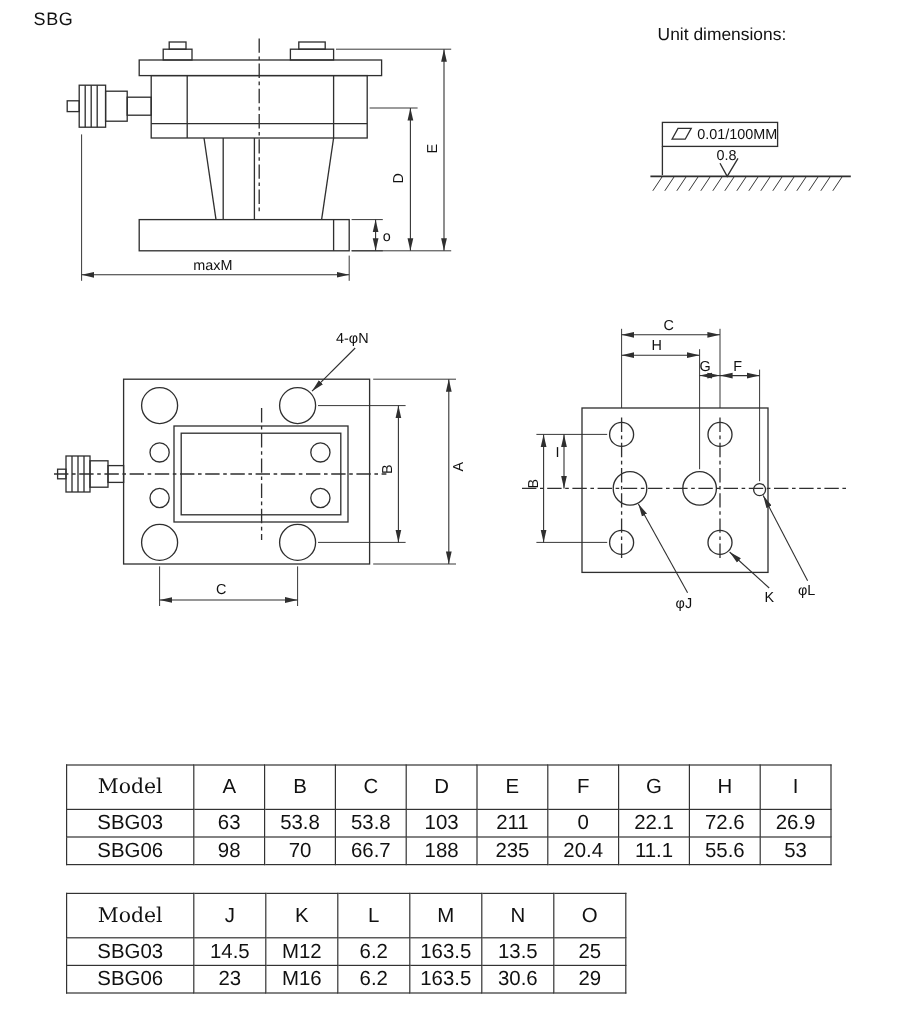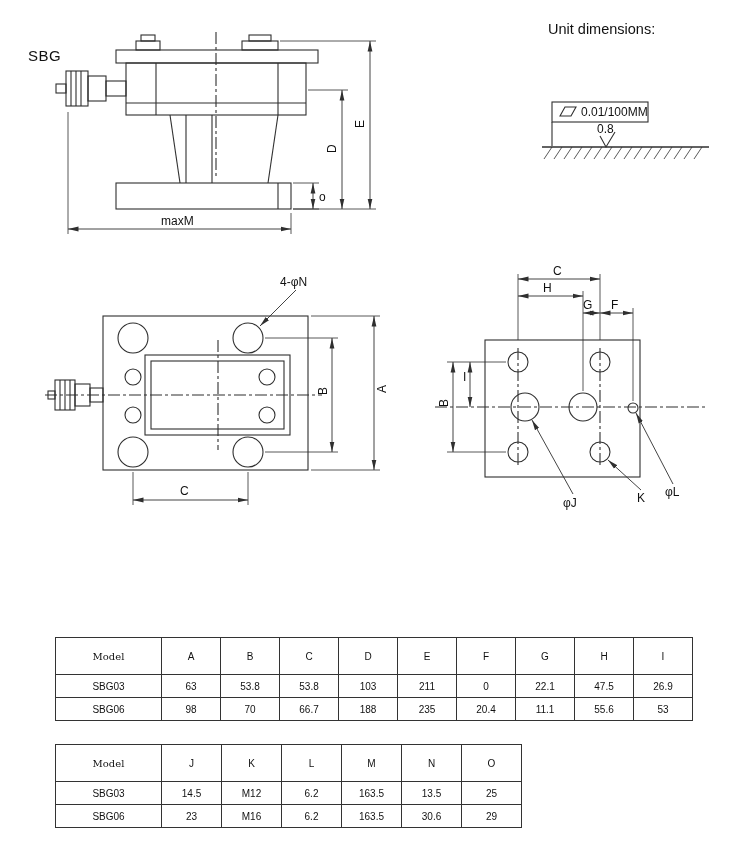--- a/index.html
+++ b/index.html
@@ -16,28 +16,28 @@
   .ext { stroke:#2f2f2f; stroke-width:0.8; fill:none; }
   .dim { stroke:#2f2f2f; stroke-width:0.9; fill:none; }
   .cl  { stroke:#2f2f2f; stroke-width:0.8; fill:none; stroke-dasharray:12 3 3 3; }
   .thick { stroke:#2f2f2f; stroke-width:1.6; }
   text { font-family:"Liberation Sans","DejaVu Sans",sans-serif; font-size:12px; fill:#111; }
   .page-title { font-size:15px; letter-spacing:0.5px; }
   .unit-label { font-size:14.5px; }
   table.dim-table { border-collapse:collapse; position:absolute; table-layout:fixed; background:#fff; }
   table.dim-table th, table.dim-table td {
     border:1px solid #333; text-align:center; vertical-align:middle;
-    font-size:10px; font-weight:normal; padding:0;
+    font-size:17px; font-weight:normal; padding:0;
   }
   .model-head { font-family:"DejaVu Serif","Liberation Serif",serif; font-size:21px; }
 </style>
 </head>
 <body>
 
-<div class="abs page-title" style="left:28px; top:8px;margin-top:39px;">SBG</div>
+<div class="abs page-title" style="left:28px; top:8px;">SBG</div>
 <div class="abs unit-label" style="left:548px; top:21px;">Unit dimensions:</div>
 
 <svg style="left:28px; top:28px;" width="380" height="230" viewBox="0 0 380 230">
   <defs>
     <marker id="ae1" markerWidth="11" markerHeight="8" refX="10.5" refY="3" orient="auto" markerUnits="userSpaceOnUse">
       <path d="M10.5,3 L0,0.6 L0,5.4 Z" fill="#2f2f2f"></path>
     </marker>
     <marker id="as1" markerWidth="11" markerHeight="8" refX="0.5" refY="3" orient="auto" markerUnits="userSpaceOnUse">
       <path d="M0.5,3 L11,0.6 L11,5.4 Z" fill="#2f2f2f"></path>
     </marker>
@@ -269,21 +269,21 @@
   <tbody>
     <tr style="height:23px;">
       <td>SBG03</td>
       <td>63</td>
       <td>53.8</td>
       <td>53.8</td>
       <td>103</td>
       <td>211</td>
       <td>0</td>
       <td>22.1</td>
-      <td>47.5</td>
+      <td>72.6</td>
       <td>26.9</td>
     </tr>
     <tr style="height:23px;">
       <td>SBG06</td>
       <td>98</td>
       <td>70</td>
       <td>66.7</td>
       <td>188</td>
       <td>235</td>
       <td>20.4</td>

